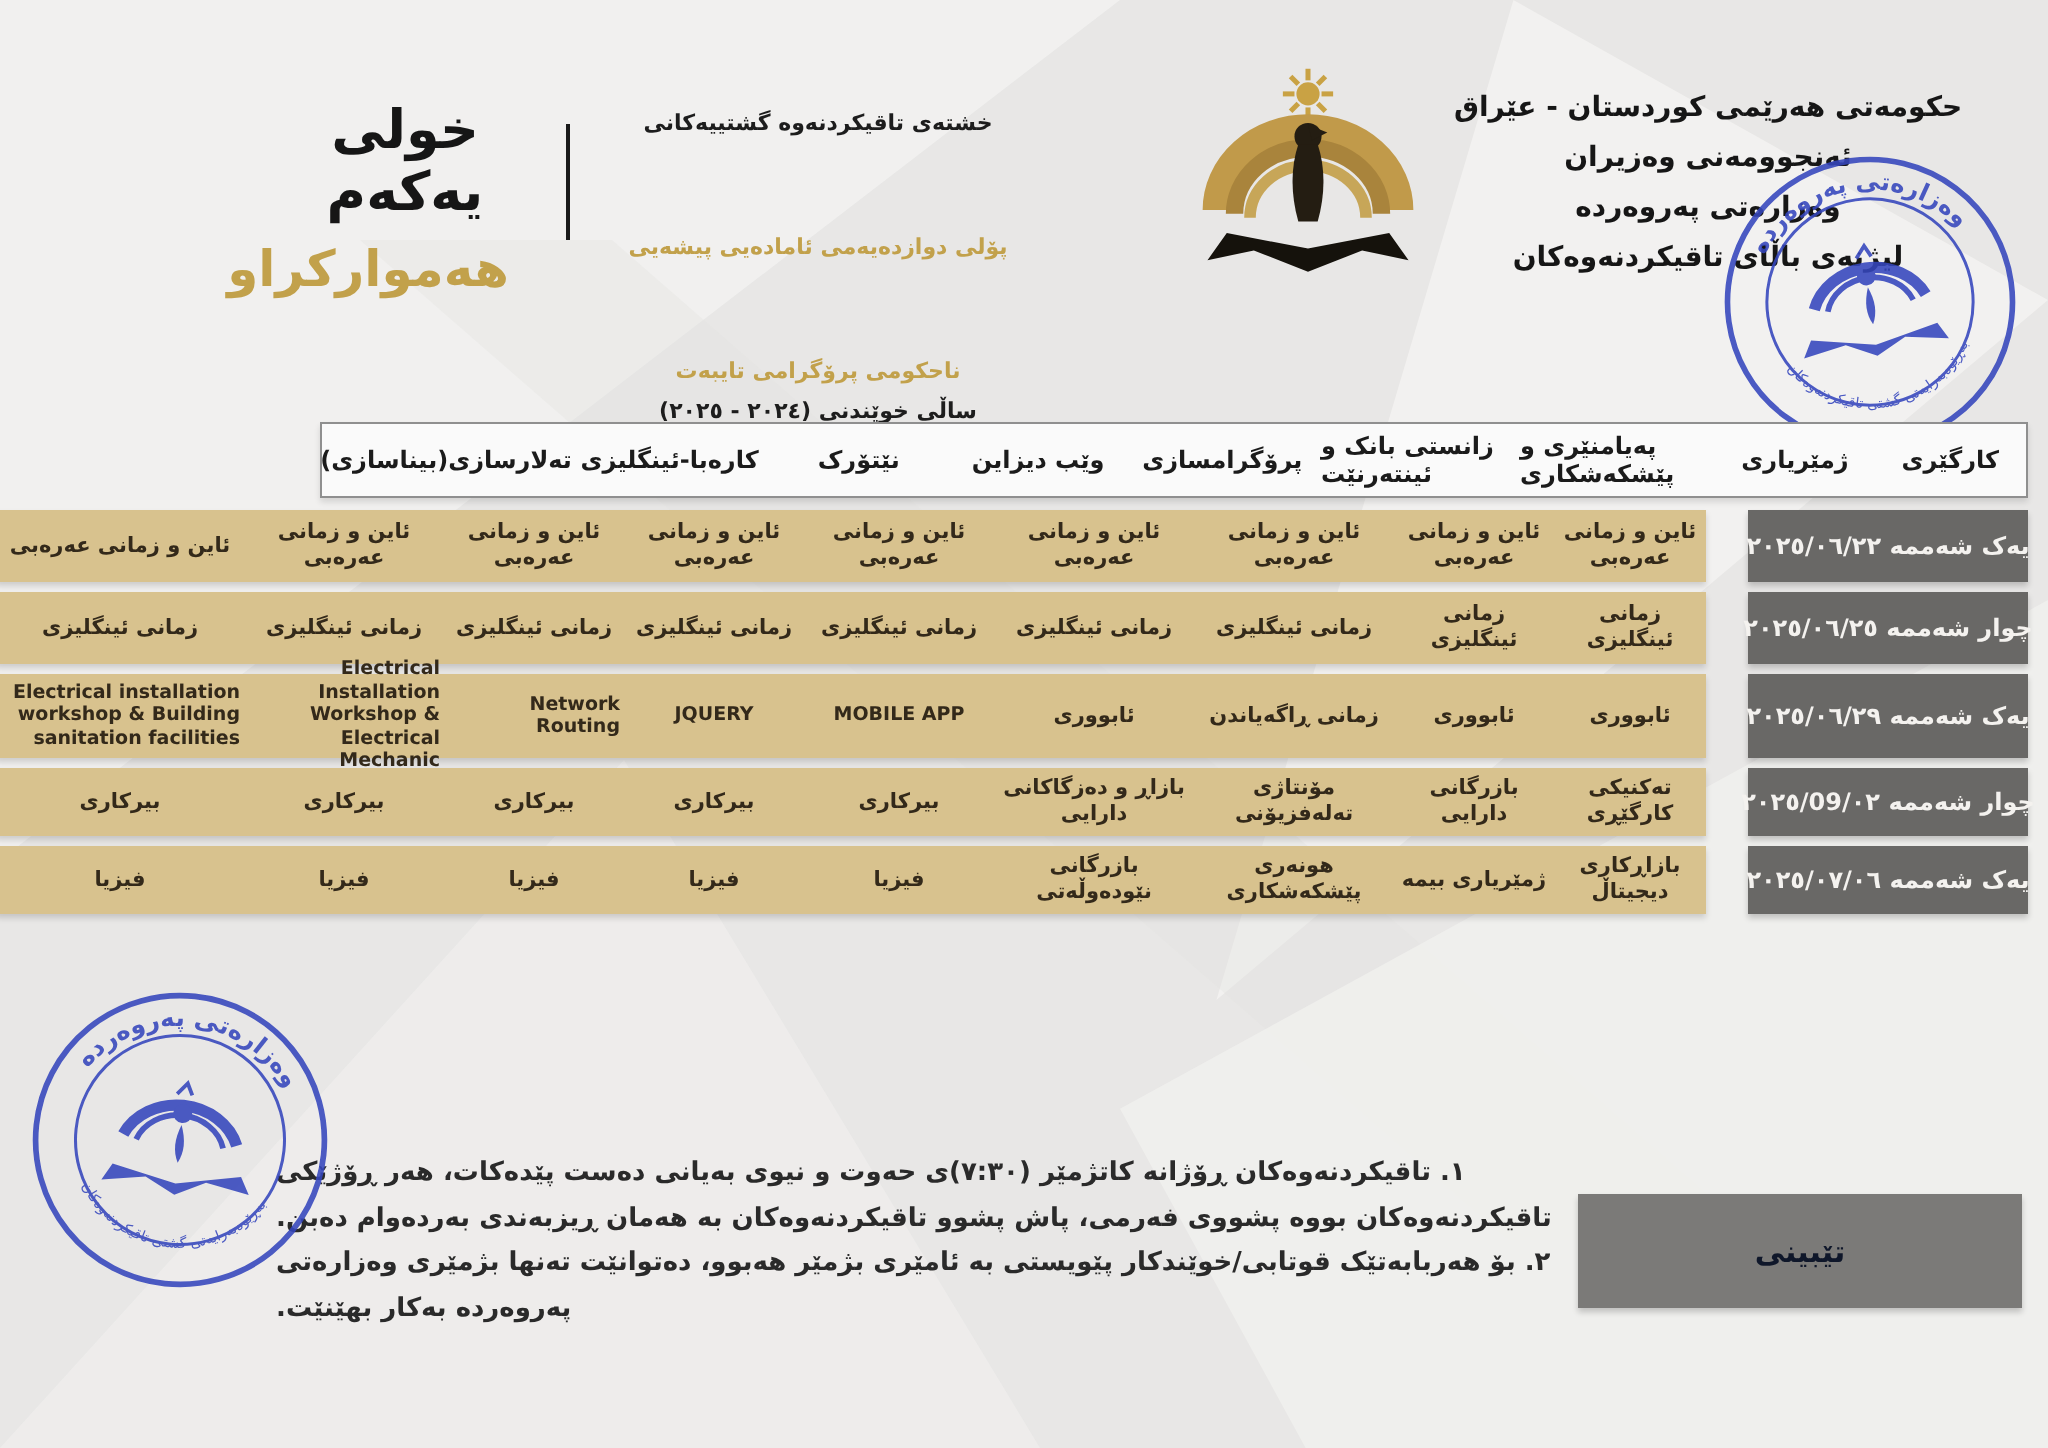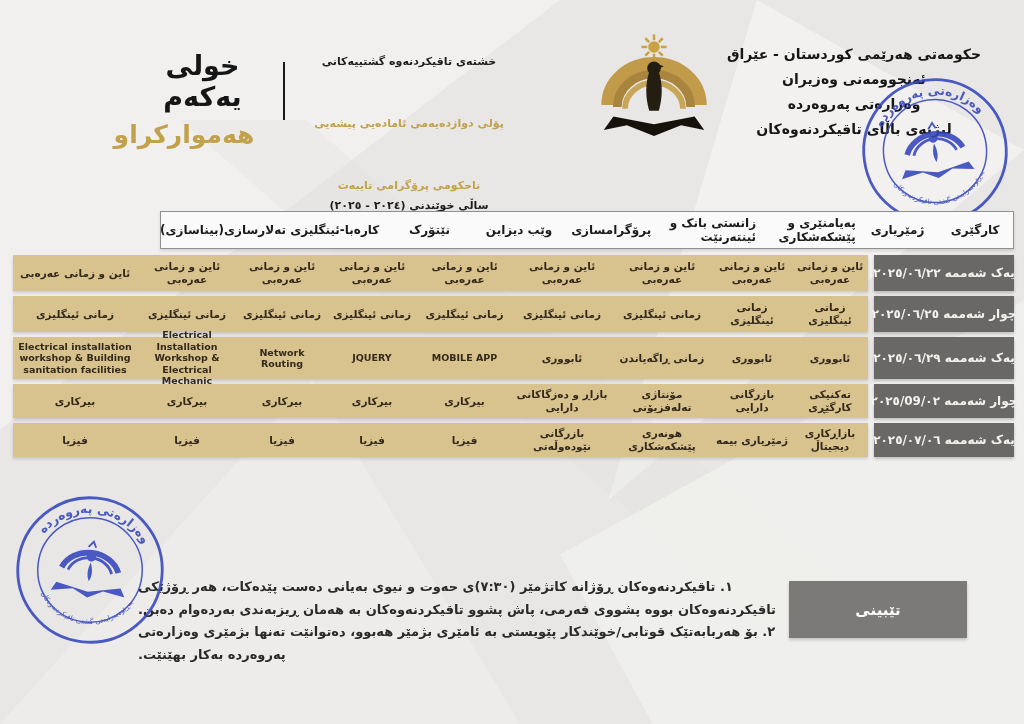--- a/index.html
+++ b/index.html
@@ -31,41 +31,41 @@
   .stamp-top{left:856px;top:76px;width:158px;height:150px;transform:rotate(-8deg);}
   .stamp-bottom{left:14px;top:494px;width:152px;height:152px;transform:rotate(6deg);}
 
   
   .schedule{position:absolute;left:10px;top:211px;width:1004px;direction:rtl;}
   .thead{
     width:854px;height:38px;background:#fafafa;border:1px solid #8f8f8f;
     display:flex;align-items:stretch;box-sizing:border-box;
     box-shadow:0 2px 3px rgba(0,0,0,.12);margin-bottom:6px;
   }
-  .hcell{display:flex;align-items:center;justify-content:center;text-align:right;
+  .hcell{display:flex;align-items:center;justify-content:center;text-align:left;
     font-weight:bold;font-size:12px;line-height:14px;color:#1b1b1b;box-sizing:border-box;padding:0 2px;}
   .trow{display:flex;align-items:stretch;margin-bottom:5px;}
   .h36{height:36px}.h42{height:42px}.h34{height:34px}
   .dcell{display:flex;align-items:center;justify-content:center;text-align:center;
     background:#d8c28e;color:#33291a;font-weight:bold;font-size:10.5px;line-height:13px;
     box-sizing:border-box;padding:0 2px;}
   .trow .band{box-shadow:0 2px 3px rgba(0,0,0,.15);}
   .datecell{
     width:140px;background:#696866;color:#f4f2ef;font-weight:bold;font-size:12px;
     display:flex;align-items:center;justify-content:center;white-space:nowrap;
-    margin-left:6px;box-shadow:0 2px 3px rgba(0,0,0,.2);direction:rtl;
+    margin-left:21px;box-shadow:0 2px 3px rgba(0,0,0,.2);direction:rtl;
   }
   .band{display:flex;}
-  .ltr{direction:ltr;font-size:9.5px;font-weight:bold;line-height:11.5px;}
+  .ltr{direction:ltr;font-size:9.5px;font-weight:bold;line-height:11.5px;text-align:right;}
   .w76{width:76px}.w80{width:80px}.w100{width:100px}.w95{width:95px}.w90{width:90px}.w125{width:124px}
 
   
   .notes-label{
-    position:absolute;left:789px;top:581px;width:178px;height:57px;background:#7b7a78;
-    color:#ffffff;font-size:15px;font-weight:bold;display:flex;align-items:center;justify-content:center;
+    position:absolute;left:789px;top:597px;width:222px;height:57px;background:#7b7a78;
+    color:#0f172a;font-size:15px;font-weight:bold;display:flex;align-items:center;justify-content:center;
     box-shadow:0 2px 3px rgba(0,0,0,.2);
   }
   .notes-text{position:absolute;left:138px;top:576px;width:646px;direction:rtl;text-align:left;
     font-size:13px;font-weight:bold;line-height:22.5px;color:#2a2a2a;}
   .notes-text p{margin:0;}
 </style>
 </head>
 <body>
 
 <div class="bg-shape bg1"></div>

